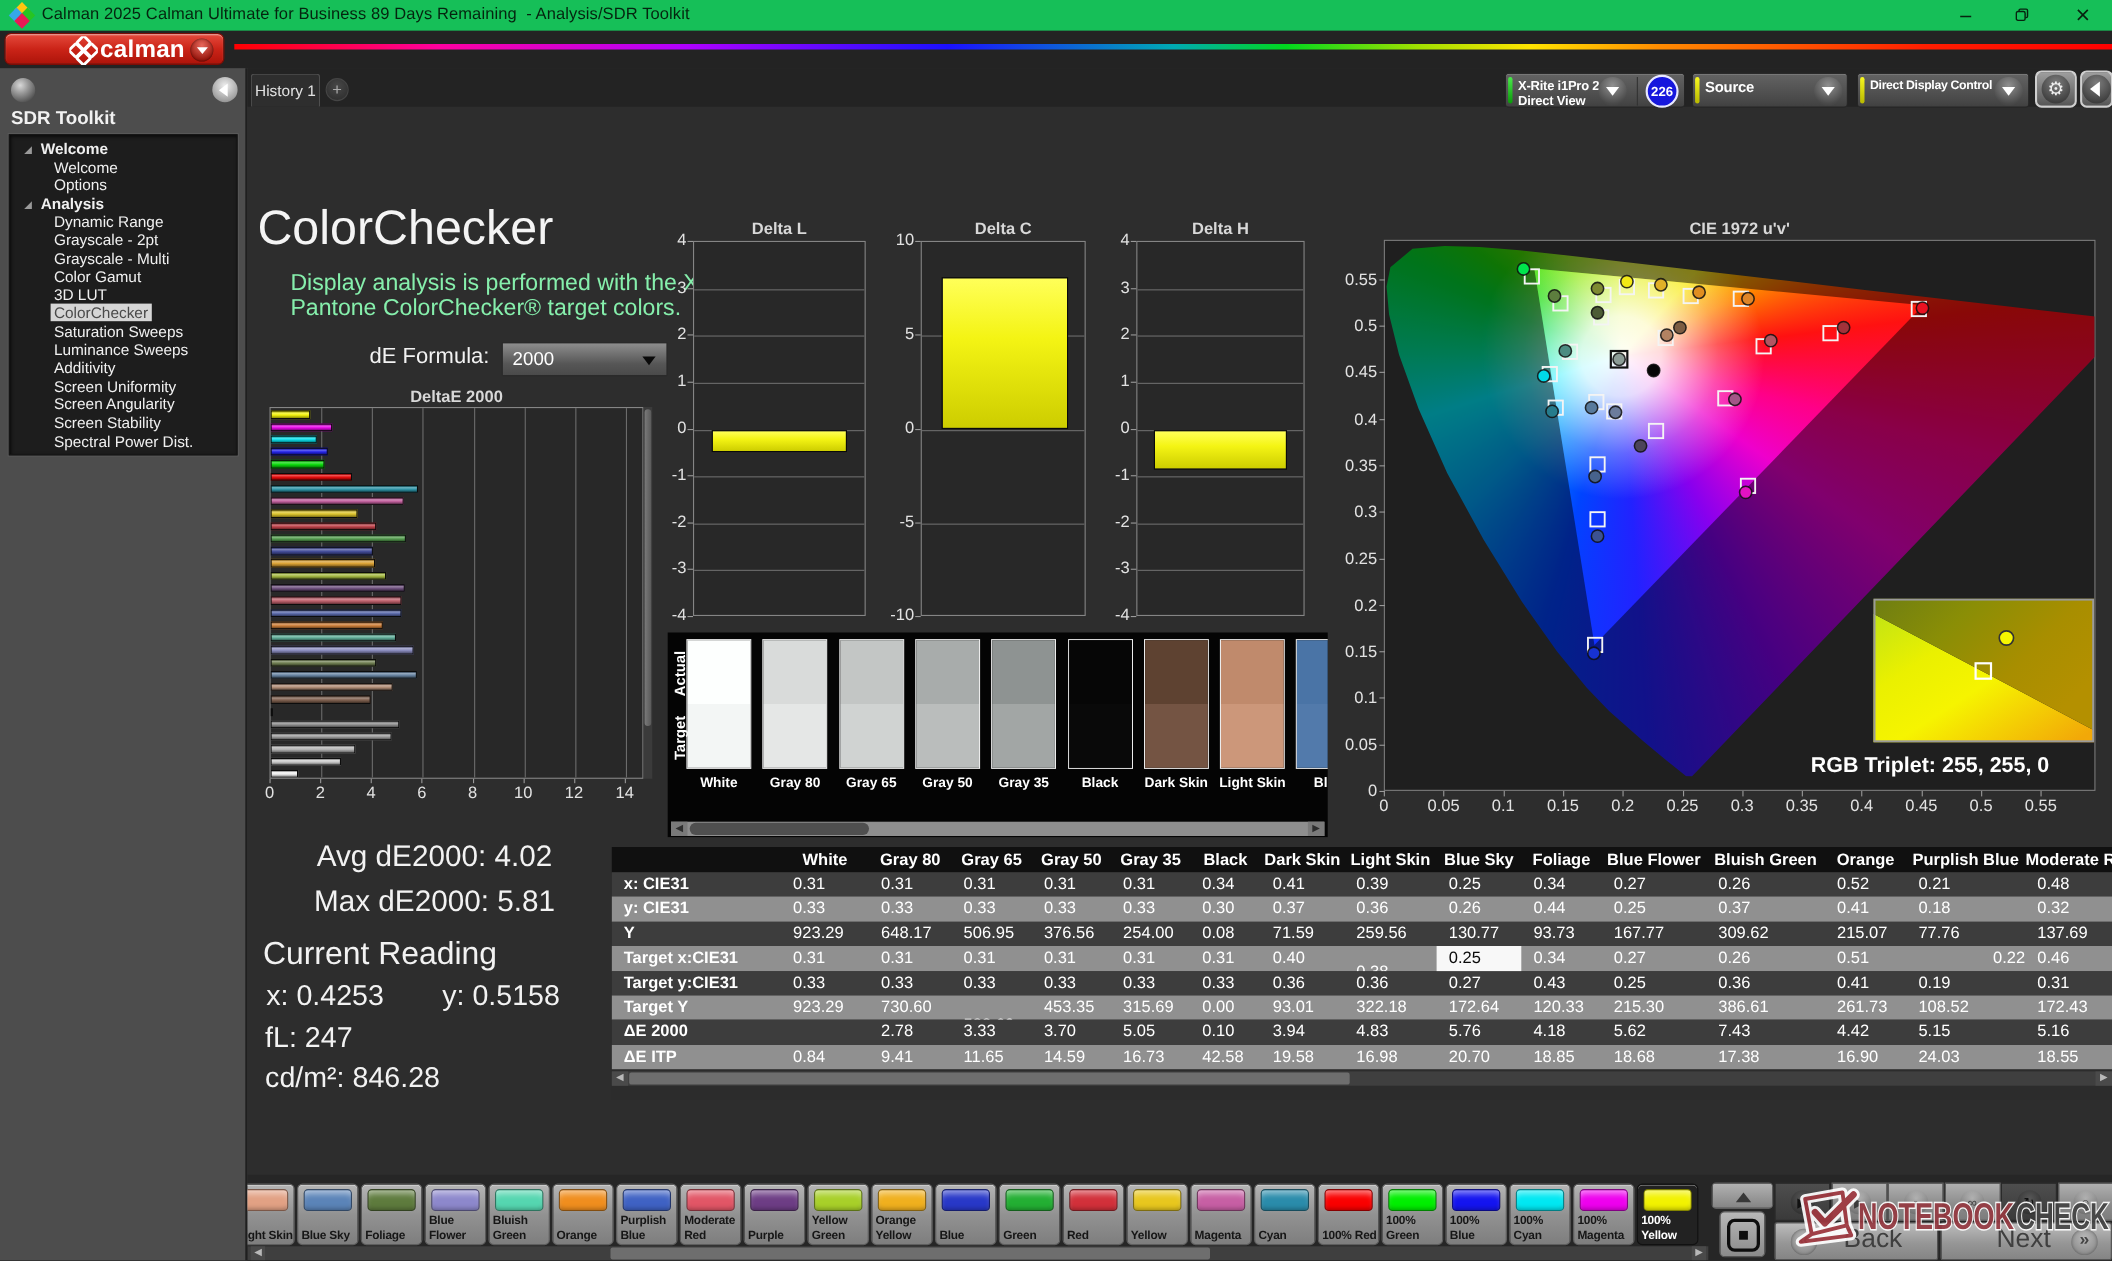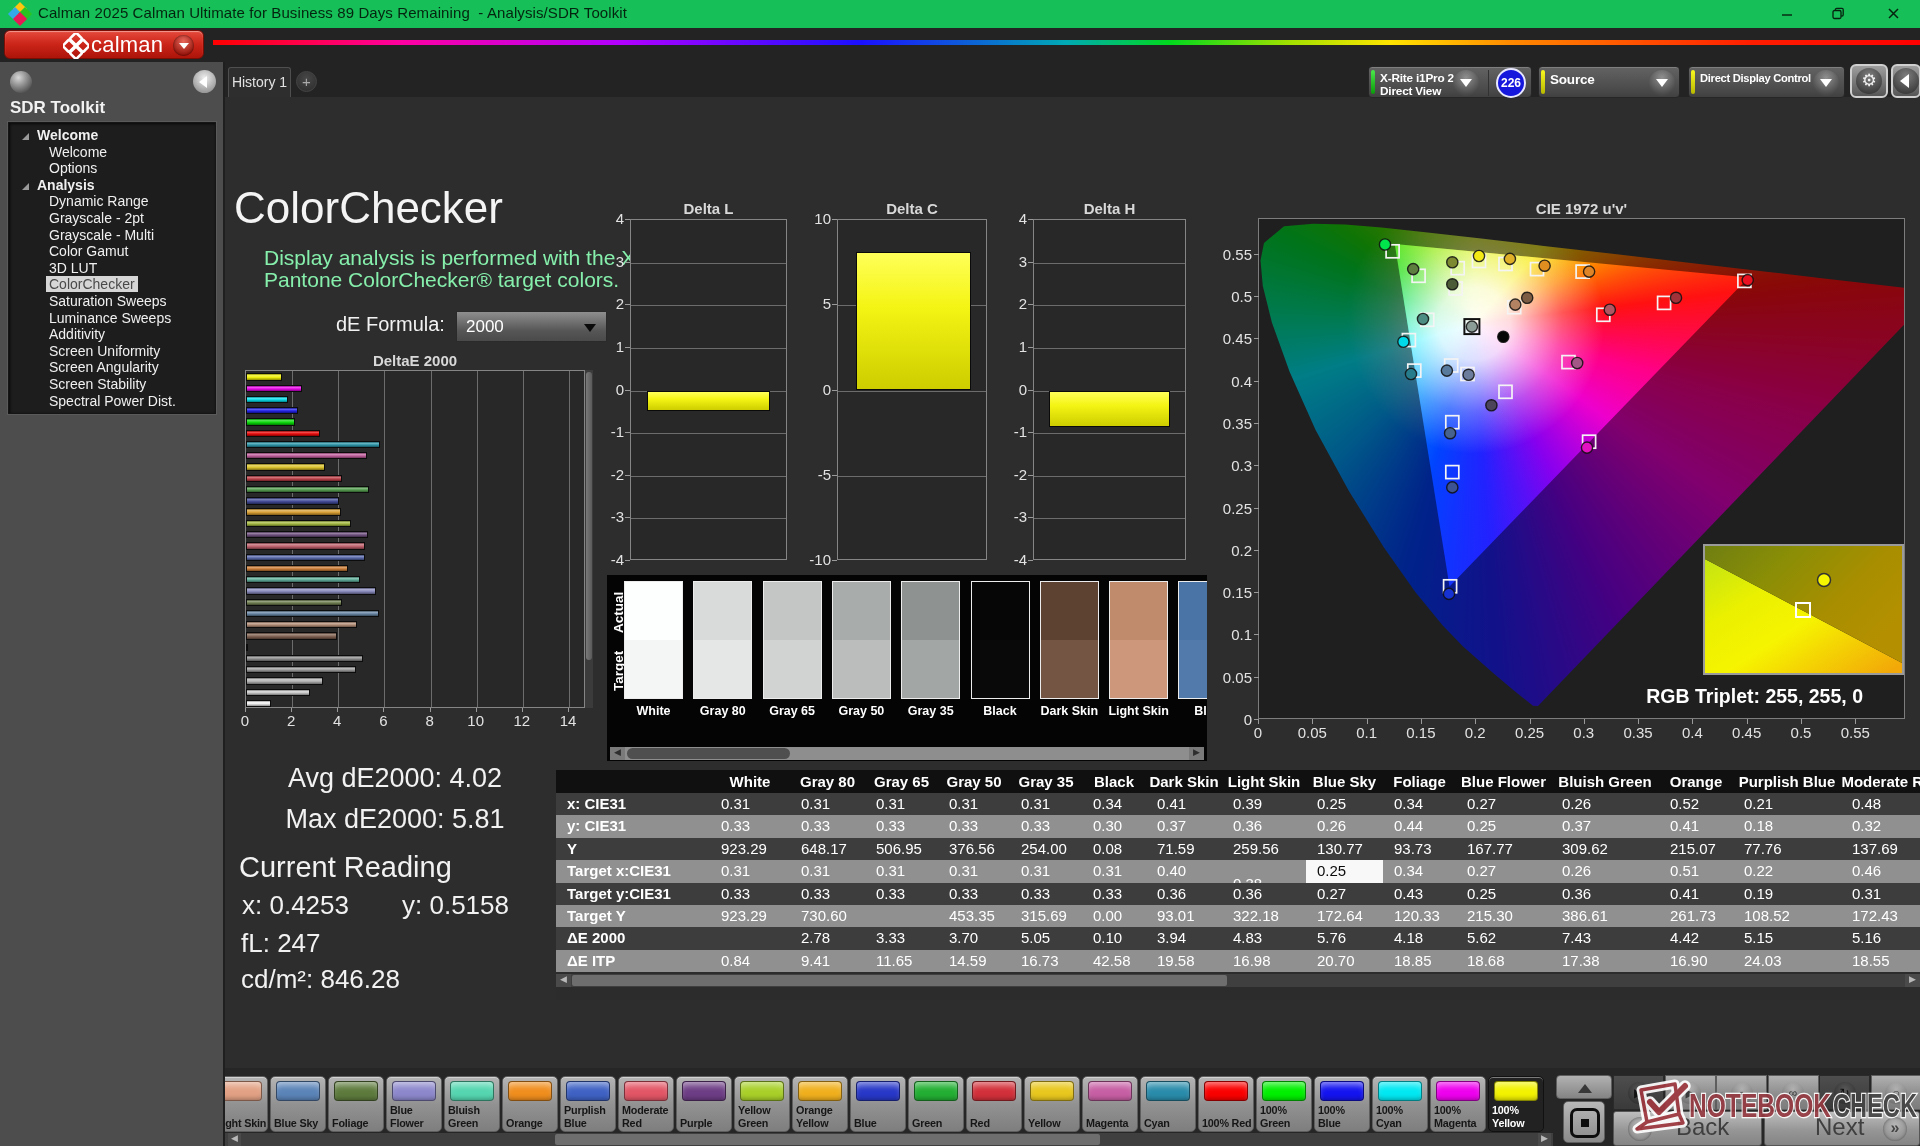--- a/index.html
+++ b/index.html
@@ -17,21 +17,21 @@
   .winbtn { position:absolute; top:0; width:46px; height:28px; color:#07230f; font-size:15px;
     text-align:center; line-height:28px; }
   .winbtn svg { margin-top:7px; }
 
   
   .appbar { left:0; top:28px; width:1920px; height:34px; background:#232323; }
   .calman-btn { position:absolute; left:4px; top:2px; width:200px; height:29px; border-radius:6px;
     background:linear-gradient(180deg,#e54a3c 0%,#cb2418 50%,#ad140a 100%);
     border:1px solid #7c0d05; box-shadow:inset 0 1px 1px rgba(255,255,255,.45); }
   .calman-logo { position:absolute; left:58px; top:2px; }
-  .calman-word { position:absolute; left:86px; top:1px; color:#fff; font-size:22px; font-weight:400;
+  .calman-word { position:absolute; left:86px; top:1px; color:#fff; font-size:22px; font-weight:700;
     letter-spacing:.2px; }
   .calman-dd { position:absolute; left:168px; top:3.5px; width:21px; height:21px; border-radius:50%;
     background:radial-gradient(circle at 50% 30%, #e8685c, #8f0f06 80%);
     box-shadow:inset 0 0 2px rgba(0,0,0,.6); }
   .calman-dd:after { content:""; position:absolute; left:5.5px; top:8px; border:5px solid transparent;
     border-top:6px solid #fff; }
   .rainbow { position:absolute; left:213px; top:12px; height:5px; width:1707px;
     background:linear-gradient(90deg,#ff0000 0%,#ff00a0 11%,#b000ff 24%,#1a10ff 38%,
       #00aab4 50%,#00d81e 56%,#a0e000 63%,#ffe400 69%,#ff8a00 76%,#ff1e00 90%,#ff0000 100%); }
 
@@ -796,21 +796,21 @@
         <div class="tcell" style="width: 72px;">0.31</div>
         <div class="tcell" style="width: 72px;">0.31</div>
         <div class="tcell" style="width: 64px;">0.31</div>
         <div class="tcell" style="width: 76px;">0.40</div>
         <div class="tcell" style="width: 84px; margin-top: 13px;">0.38</div>
         <div class="tcell hilite" style="width: 77px;">0.25</div>
         <div class="tcell" style="width: 73px;">0.34</div>
         <div class="tcell" style="width: 95px;">0.27</div>
         <div class="tcell" style="width: 108px;">0.26</div>
         <div class="tcell" style="width: 74px;">0.51</div>
-        <div class="tcell" style="width: 108px;">0.22</div>
+        <div class="tcell" style="width: 108px; text-align: right;">0.22</div>
         <div class="tcell" style="width: 100px;">0.46</div>
       </div>
       <div class="trow row-dark" style="top: 112.6px; height: 22.4px;">
         <div class="tcell hd" style="width: 154px;">Target y:CIE31</div>
         <div class="tcell" style="width: 80px;">0.33</div>
         <div class="tcell" style="width: 75px;">0.33</div>
         <div class="tcell" style="width: 73px;">0.33</div>
         <div class="tcell" style="width: 72px;">0.33</div>
         <div class="tcell" style="width: 72px;">0.33</div>
         <div class="tcell" style="width: 64px;">0.33</div>

